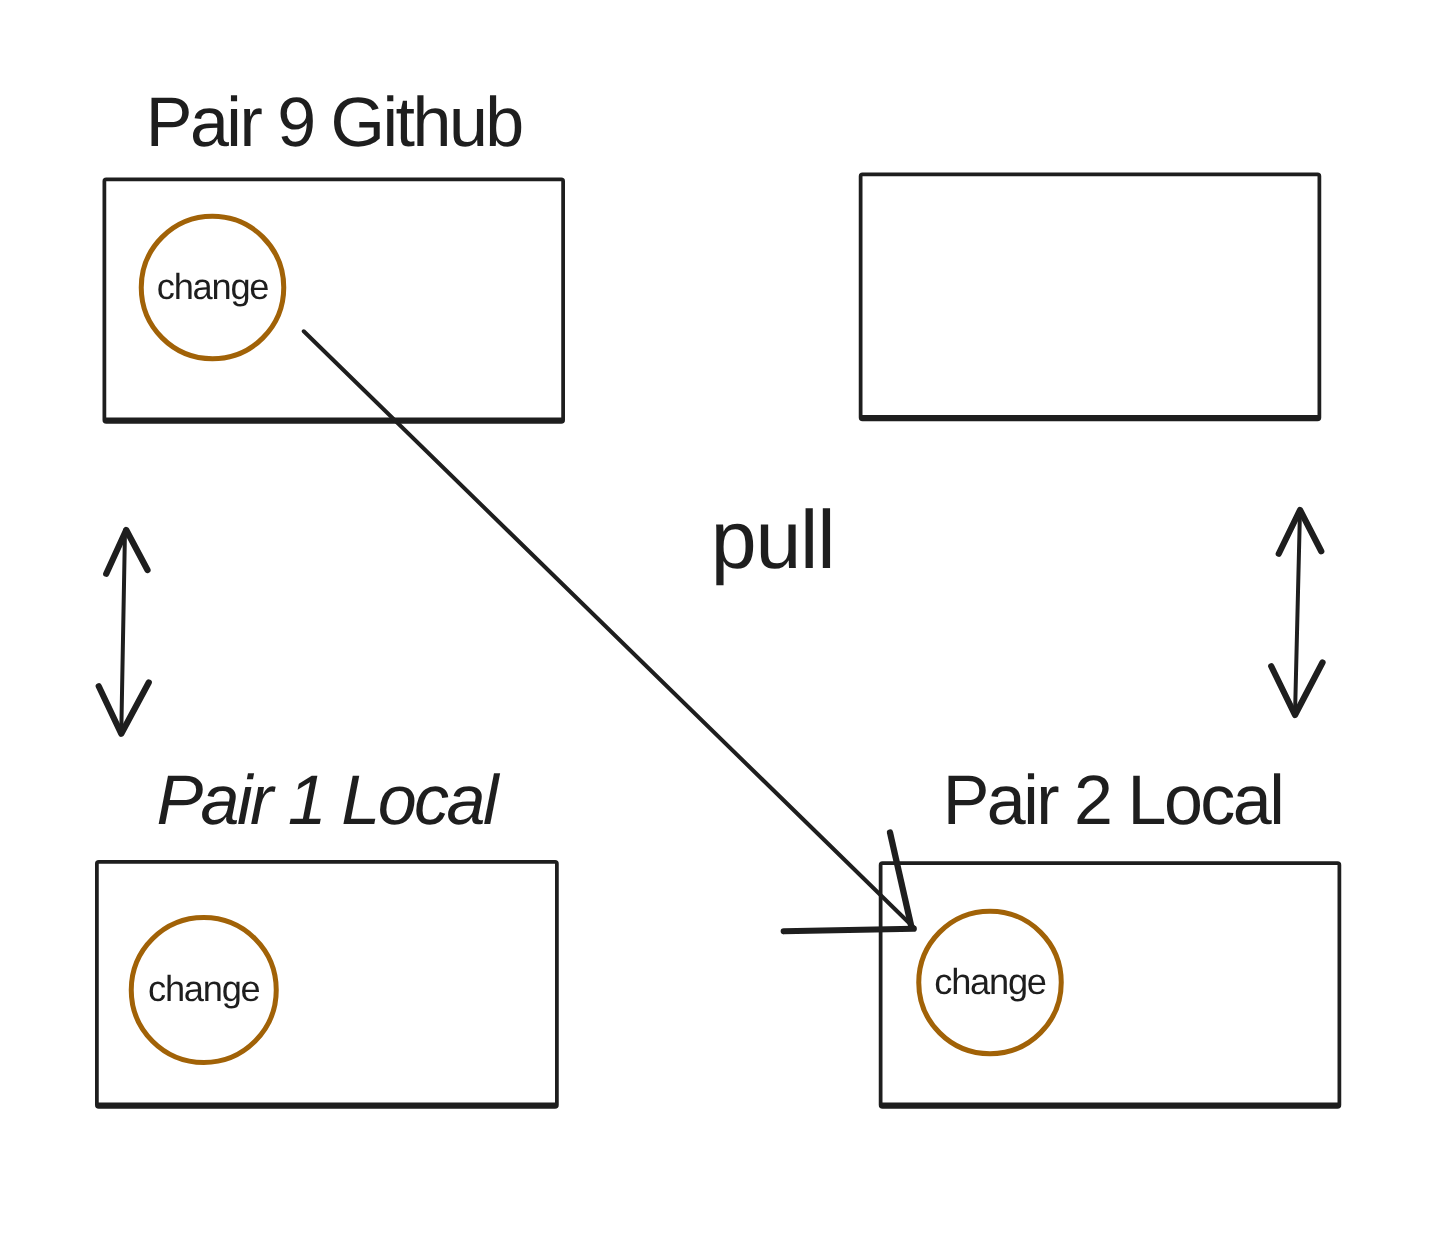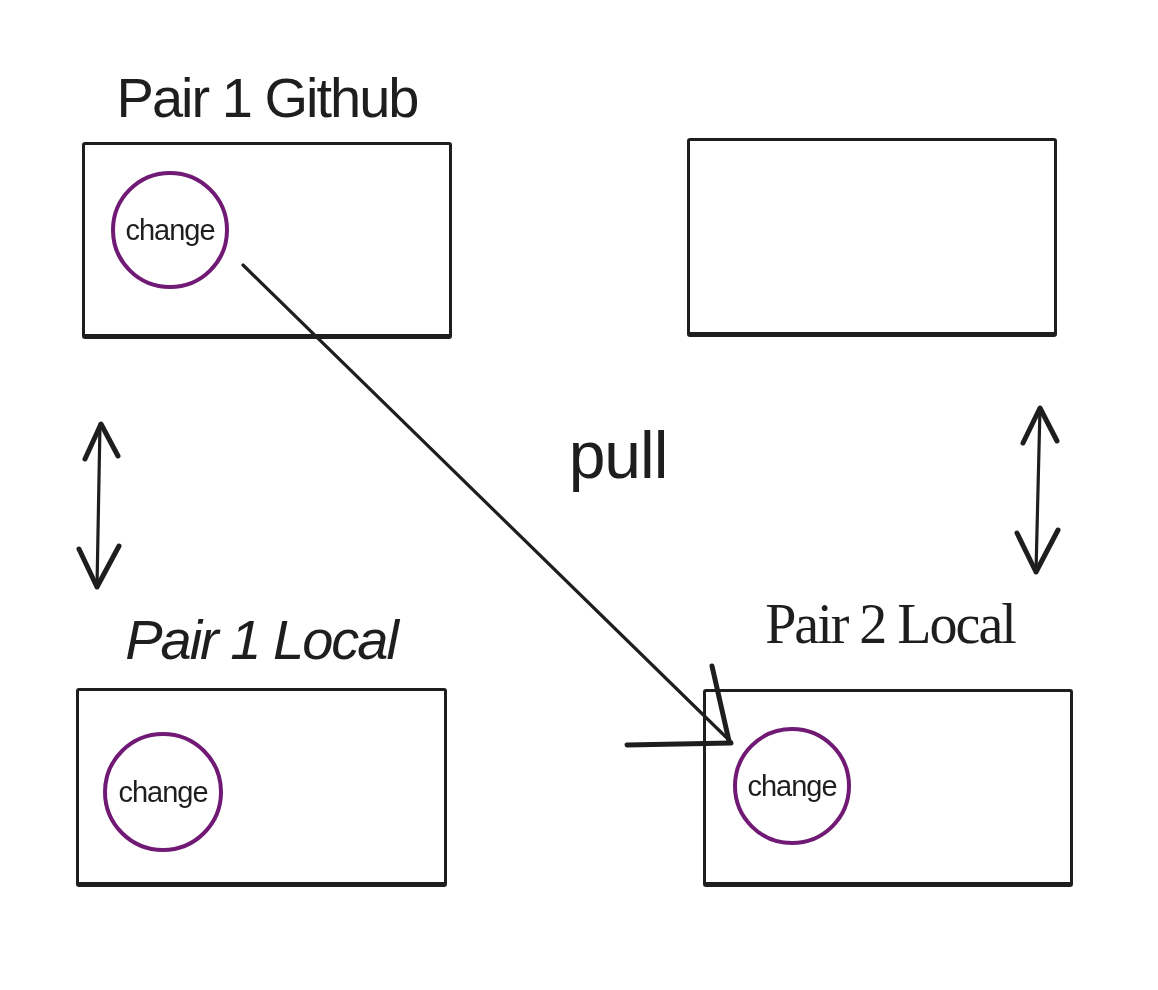--- a/index.html
+++ b/index.html
@@ -26,21 +26,21 @@
     font-size: 56px;
     line-height: 1;
     letter-spacing: -2px;
     font-weight: 500;
     white-space: nowrap;
     color: #1e1e1e;
   }
   .change-circle {
     position: absolute;
     box-sizing: border-box;
-    border: 4px solid #701a75;
+    border: 4px solid #a16207;
     border-radius: 50%;
     background: #ffffff;
     display: flex;
     align-items: center;
     justify-content: center;
   }
   .change-label {
     font-size: 29px;
     letter-spacing: -1px;
     color: #1e1e1e;
@@ -70,40 +70,40 @@
     stroke-linejoin: round;
   }
   .shaft { stroke-width: 3.2px; }
   .wing  { stroke-width: 5px; }
 </style>
 </head>
 <body>
 
 <div class="canvas">
 
-  <div class="box-title" style="left:267px; top:70px;">Pair 1 Github</div>
+  <div class="box-title" style="left:267px; top:70px;">Pair 9 Github</div>
   <div class="box-title" style="left:261px; top:612px;font-style:italic;">Pair 1 Local</div>
-  <div class="box-title" style="left:890px; top:596px;font-family:Liberation Serif, serif;">Pair 2 Local</div>
+  <div class="box-title" style="left:890px; top:612px;">Pair 2 Local</div>
 
   <div class="box" style="left:82px; top:142px; width:370px; height:197px;"></div>
   <div class="box" style="left:687px; top:138px; width:370px; height:199px;"></div>
   <div class="box" style="left:76px; top:688px; width:371px; height:199px;"></div>
   <div class="box" style="left:703px; top:689px; width:370px; height:198px;"></div>
 
   <div class="change-circle" style="left:111px; top:171px; width:118px; height:118px;">
     <span class="change-label">change</span>
   </div>
   <div class="change-circle" style="left:103px; top:732px; width:120px; height:120px;">
     <span class="change-label">change</span>
   </div>
   <div class="change-circle" style="left:733px; top:727px; width:118px; height:118px;">
     <span class="change-label">change</span>
   </div>
 
-  <div class="pull-label" style="left:618px; top:422px;">pull</div>
+  <div class="pull-label" style="left:618px; top:398px;">pull</div>
 
   <svg class="arrows" viewBox="0 0 1158 990">
 
     <g>
       <path class="shaft" d="M 243 265 L 731 742"></path>
       <path class="wing" d="M 712 666 L 729 741"></path>
       <path class="wing" d="M 627 745 L 731 743"></path>
     </g>
 
     <g>

